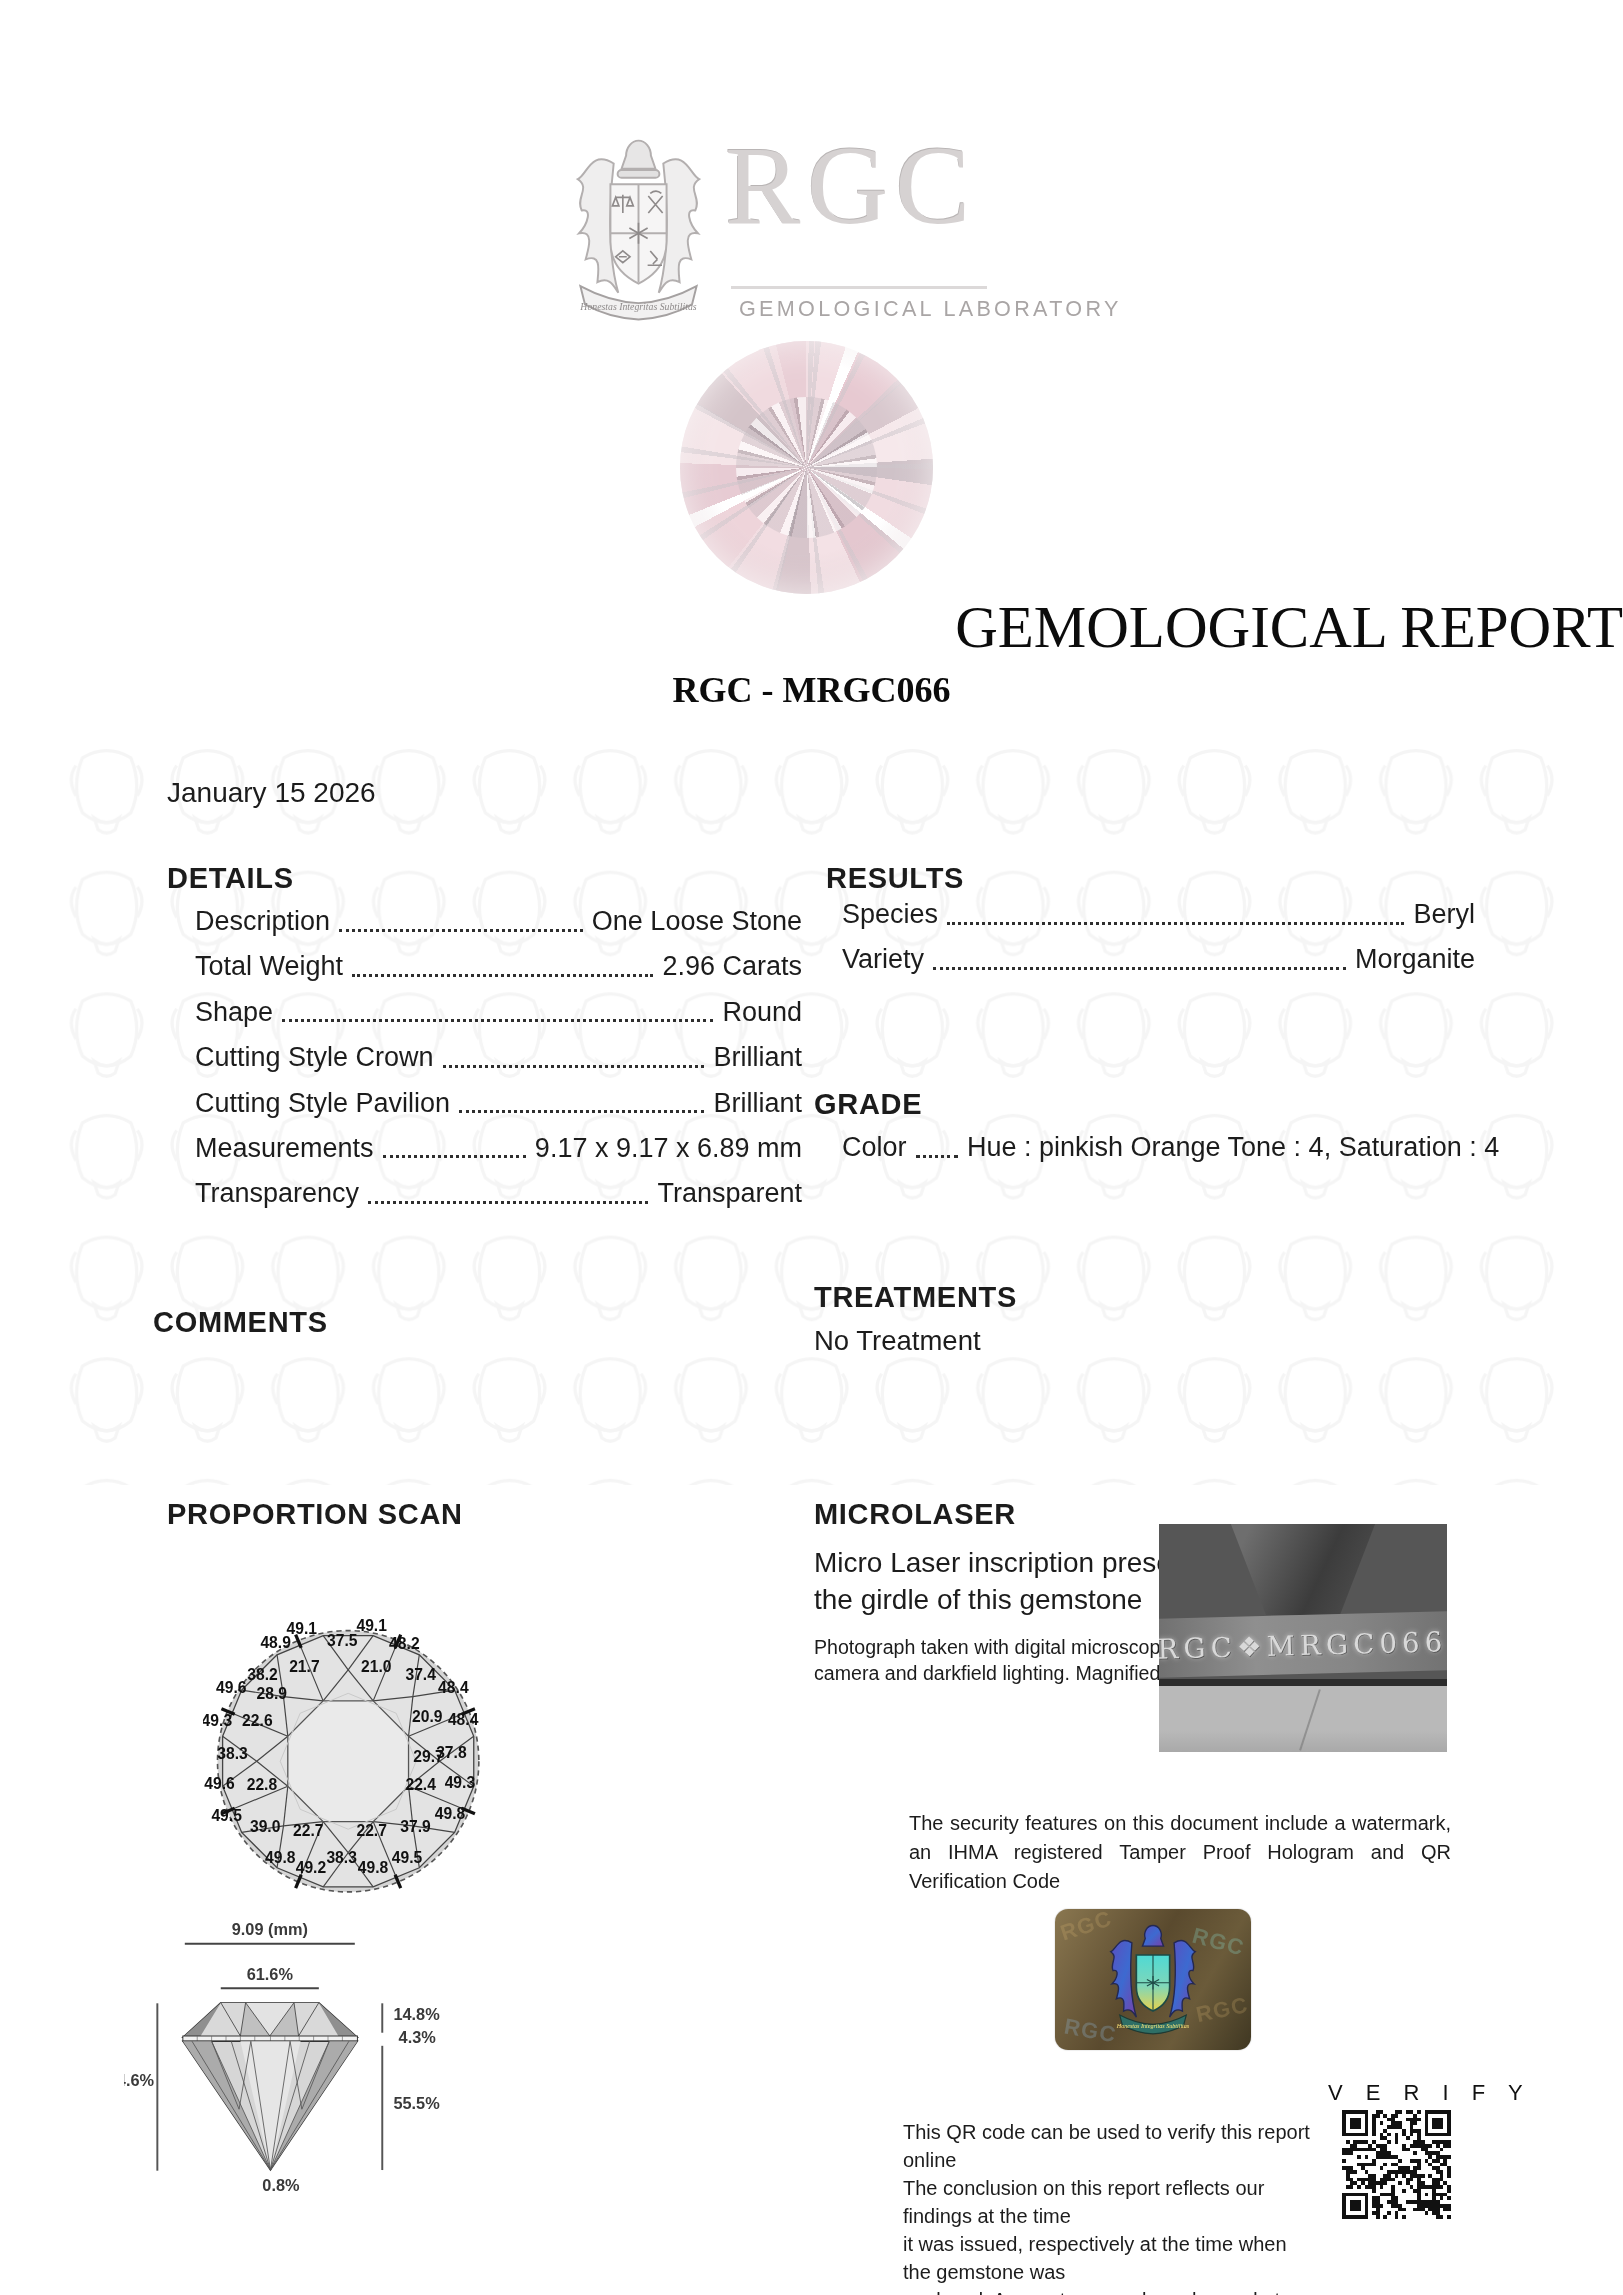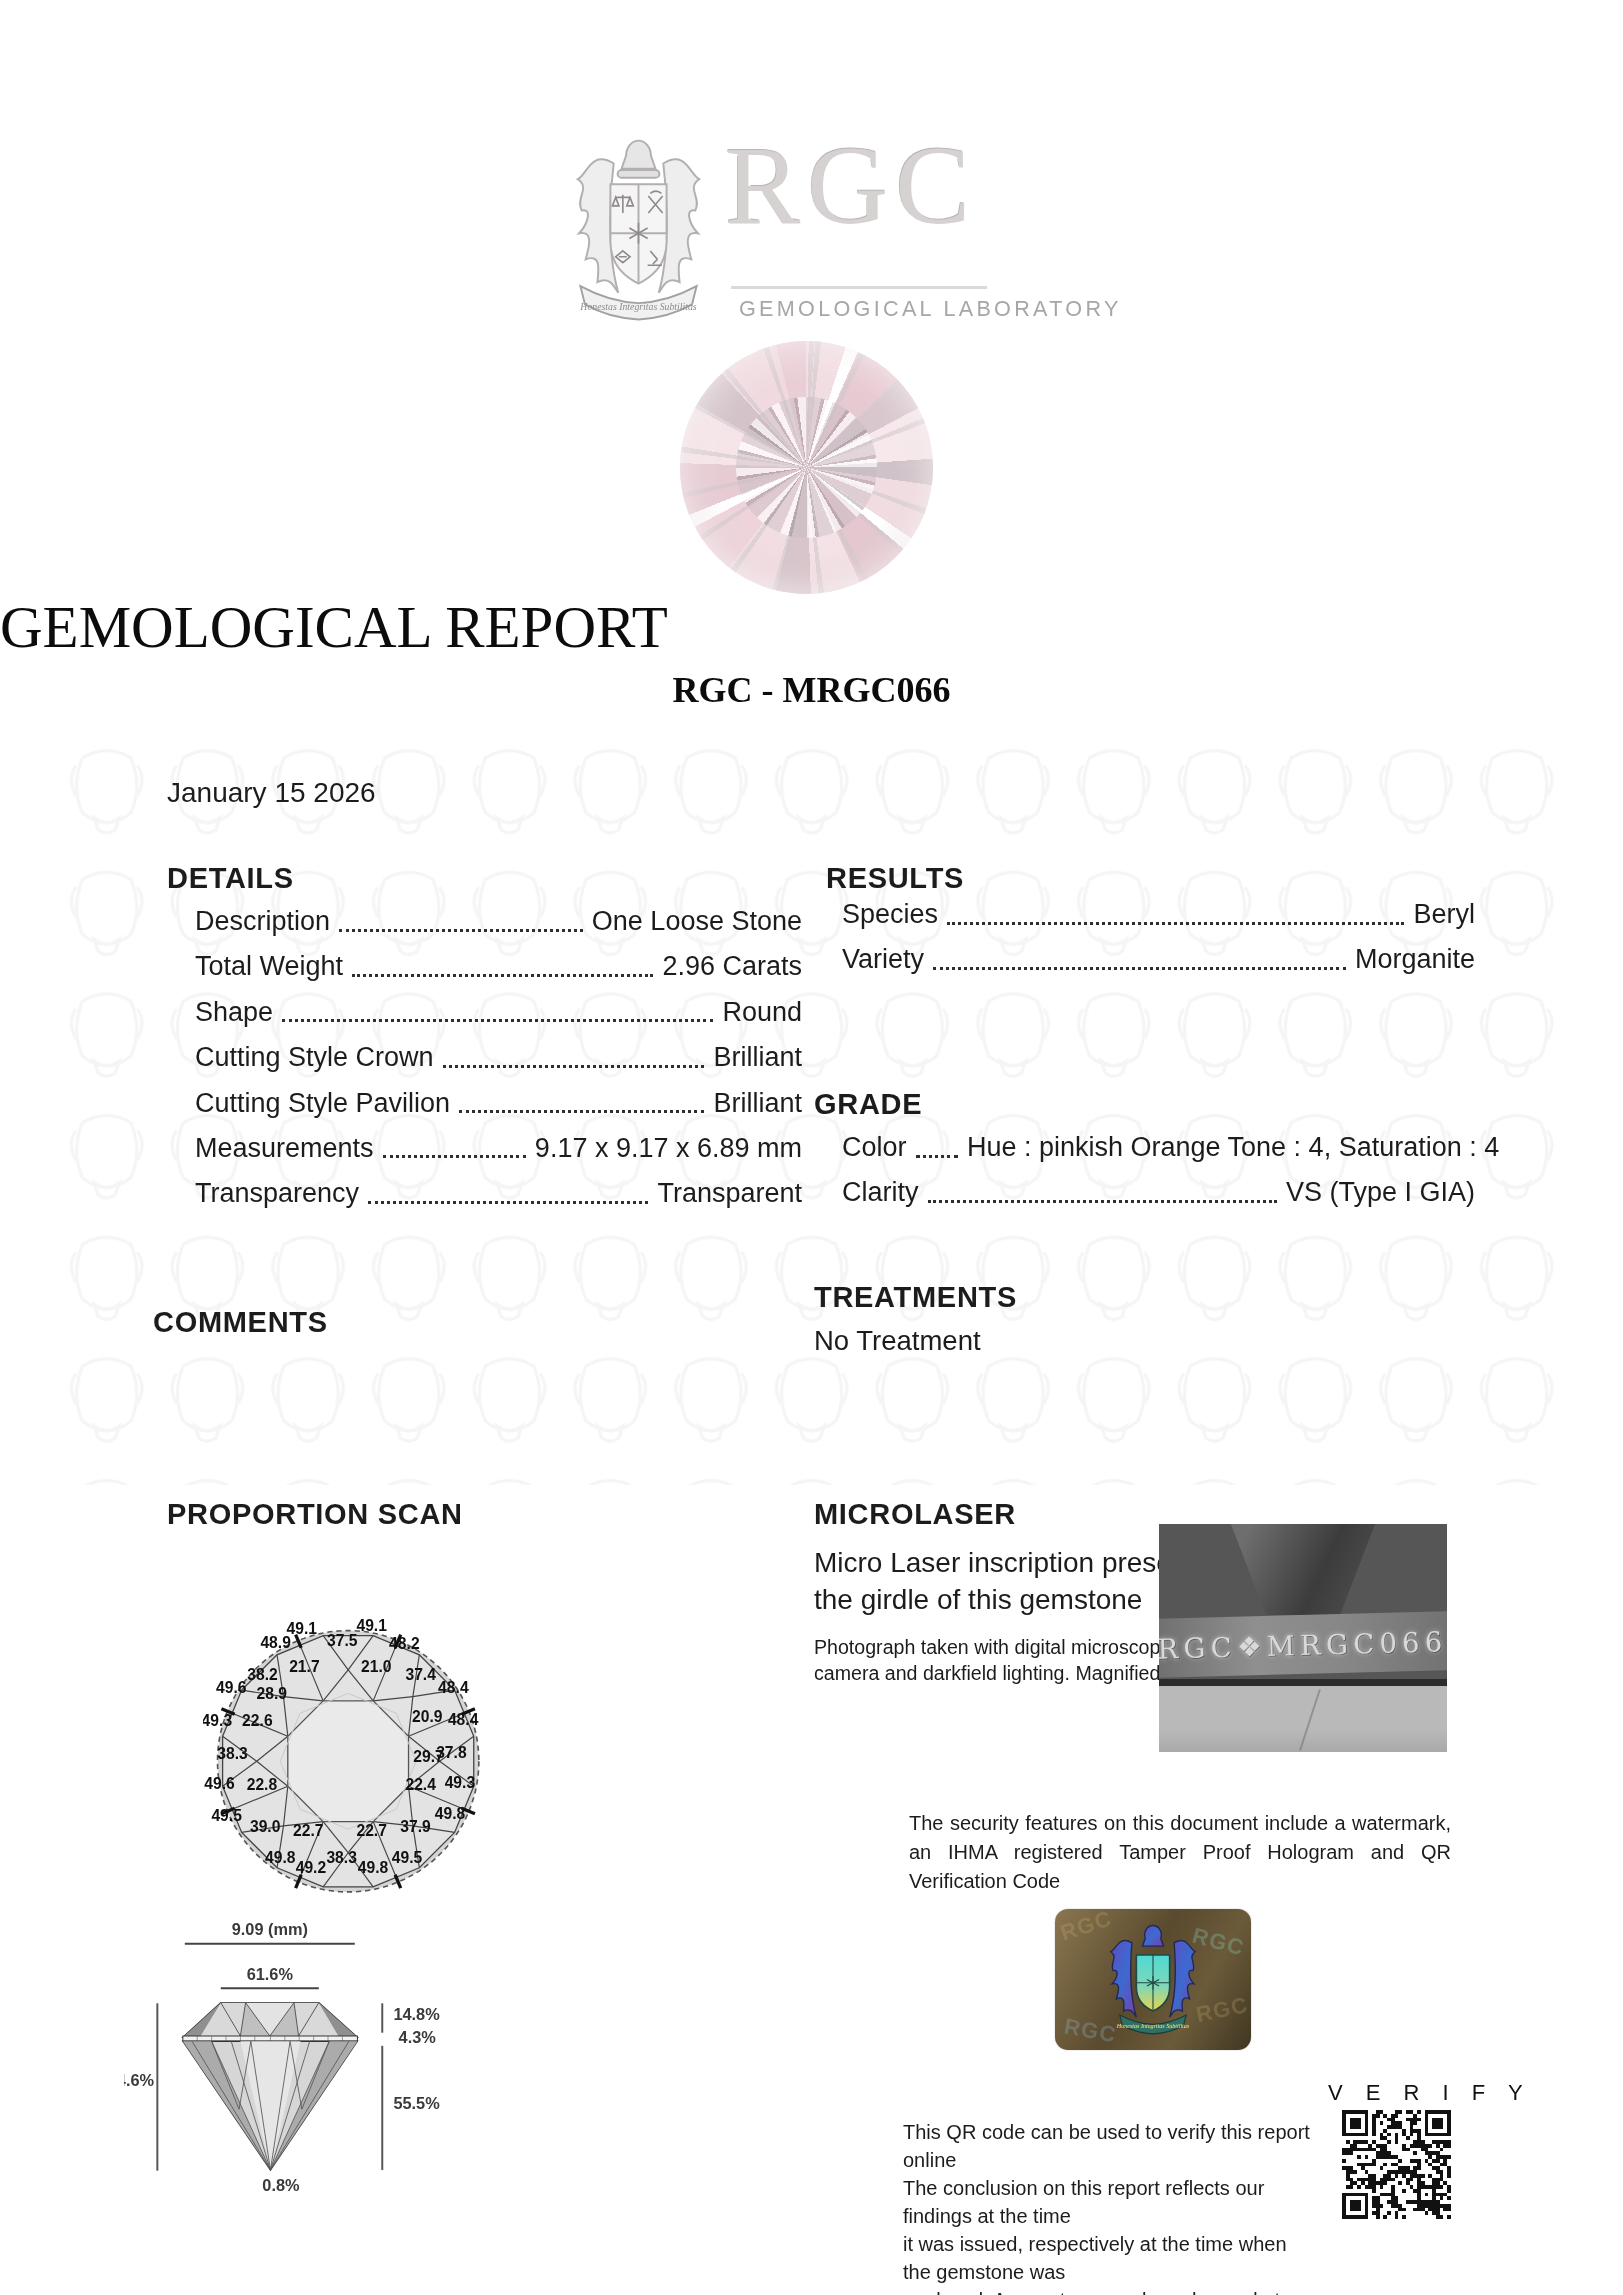--- a/index.html
+++ b/index.html
@@ -28,21 +28,21 @@
         #e4c7cf 130deg 155deg,#f4e2e6 155deg 178deg,#d7c5cb 178deg 194deg,#f2dde2 194deg 218deg,
         #eed4da 218deg 242deg,#ffffff 242deg 248deg,#e7cbd3 248deg 272deg,#f5e5e8 272deg 300deg,
         #d4c4c9 300deg 318deg,#f0dadf 318deg 346deg,#e9ced5 346deg 360deg);
     box-shadow:inset 0 0 39px rgba(255,255,255,.8);}
   .gem .core{position:absolute;left:22%;top:22%;width:56%;height:56%;border-radius:50%;
     background:
       repeating-conic-gradient(from 12deg, rgba(120,110,118,.35) 0deg 3deg, rgba(255,255,255,.65) 3deg 10deg, rgba(196,186,192,.4) 10deg 22.5deg);
     filter:blur(0.7px);}
 
   
-  .title{left:0;top:593px;width:100%;text-align:left;font-family:"Liberation Serif",serif;
+  .title{left:0;top:593px;width:100%;text-align:right;font-family:"Liberation Serif",serif;
          font-size:59px;letter-spacing:0;color:#0c0c0c;}
   .subtitle{left:0;top:669px;width:100%;text-align:center;font-family:"Liberation Serif",serif;
             font-weight:700;font-size:36px;color:#0c0c0c;}
   .date{left:167px;top:777px;font-size:28px;}
   .h1{font-size:29px;font-weight:700;letter-spacing:0.7px;}
   .rows{display:flex;flex-direction:column;margin-left:28px;}
   .row{display:flex;align-items:flex-end;font-size:27px;line-height:33px;height:33px;margin-bottom:12.4px;}
   .row .lab{white-space:nowrap;}
   .row .val{white-space:nowrap;}
   .dots{flex:1 1 auto;border-bottom:3.3px dotted #2e2e2e;margin:0 9.2px 6.5px 9.2px;height:0.7px;}
@@ -184,25 +184,20 @@
         <span class="val">Morganite</span>
       </div>
   </div>
 
   <div class="abs h1" style="left:814px;top:1088px;">GRADE</div>
   <div class="abs rows" style="left:814px;top:1131px;width:633px;">
     <div class="row">
         <span class="lab">Color</span>
         <span class="dots-short"></span>
         <span class="val" style="flex:1;text-align:right;">Hue : pinkish Orange Tone : 4, Saturation : 4</span>
-      </div>
-    <div class="row">
-        <span class="lab">Clarity</span>
-        <span class="dots"></span>
-        <span class="val">VS (Type I GIA)</span>
       </div>
   </div>
 
   <div class="abs h1" style="left:153px;top:1306px;">COMMENTS</div>
   <div class="abs h1" style="left:814px;top:1281px;">TREATMENTS</div>
   <div class="abs plain" style="left:814px;top:1325px;">No Treatment</div>
 
   <div class="abs h1" style="left:167px;top:1498px;">PROPORTION SCAN</div>
 
   <svg class="abs" style="left:203px;top:1611px;" width="291" height="294" viewBox="0 0 445 450">

